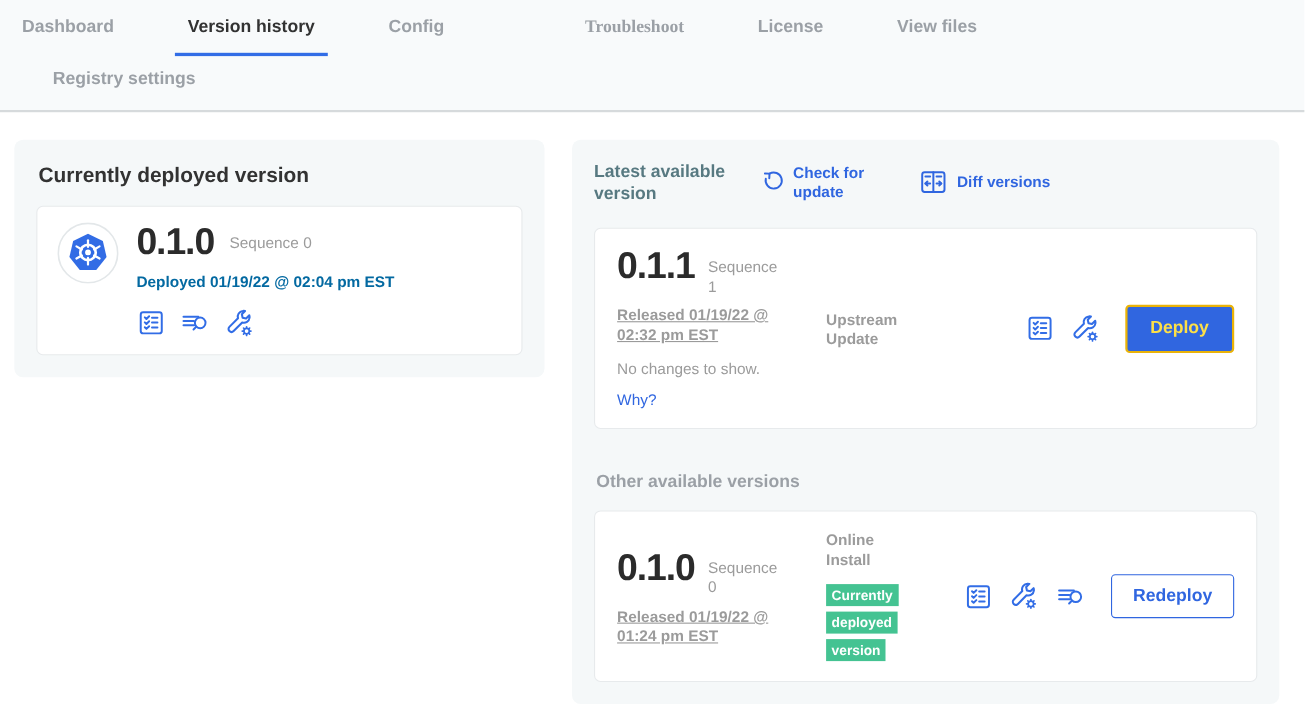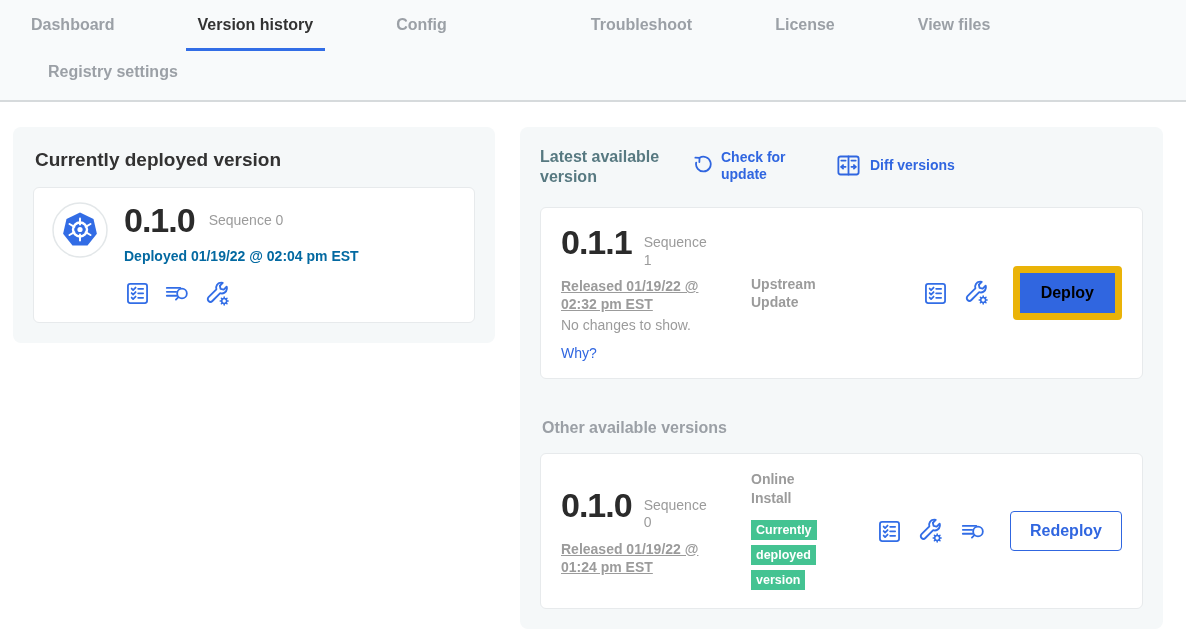--- a/index.html
+++ b/index.html
@@ -5,28 +5,28 @@
   * { box-sizing: border-box; margin: 0; padding: 0; }
   html, body {
     width: 1186px; height: 640px; overflow: hidden;
     background: #ffffff;
     font-family: "Liberation Sans", "DejaVu Sans", sans-serif;
     color: #323232;
   }
 
   
   .nav { background: #f8fafb; border-bottom: 2px solid #d6dadc; padding-top: 12px; }
-  .nav-row1 { display: flex; padding-left: 19px; gap: 16px; }
+  .nav-row1 { display: flex; padding-left: 8px; }
   .tab {
     font-size: 16px; font-weight: 600; color: #9ba0a6;
     padding: 4px 12px 14px 12px; cursor: pointer; white-space: nowrap;
     border-bottom: 3px solid transparent;
   }
   .tab + .tab { margin-left: 43px; }
-  .nav-row1 .tab:nth-child(4) { margin-left: 104px; }
+  .nav-row1 .tab:nth-child(4) { margin-left: 104px; font-family: Liberation Serif, serif; }
   .tab.active { color: #323232; border-bottom-color: #326de6; }
   .nav-row2 { padding: 8px 0 12px 36px; }
   .nav-row2 .tab { display: inline-block; padding-bottom: 4px; }
 
   
   .main { display: flex; align-items: flex-start; gap: 25px; padding: 25px 23px 0 13px; }
   .panel { background: #f5f8f9; border-radius: 8px; }
 
   
   .left-panel { width: 482px; padding: 20px; }
@@ -56,25 +56,25 @@
   .rp-link { display: flex; align-items: center; gap: 8px; color: #3066e0; font-size: 14px; font-weight: 700; line-height: 1.2; cursor: pointer; }
   .rp-link .lbl { max-width: 140px; }
   .rp-link .lbl.w75 { max-width: 78px; }
   .nowrap { white-space: nowrap; }
 
   .version-card { margin-top: 20px; padding: 16px 20px; }
   .vc-row { display: flex; align-items: center; }
   .vc-col1 { width: 188px; }
   .vc-col2 { width: 82px; margin-left: 2px; font-size: 14px; font-weight: 600; color: #9b9b9b; line-height: 1.3; }
   .vc-actions { margin-left: auto; display: flex; align-items: center; gap: 14px; }
-  .no-changes { font-size: 14px; color: #9b9b9b; margin-top: 4px; }
+  .no-changes { font-size: 14px; color: #9b9b9b; margin-top: 14px; }
   .why-link { display: inline-block; font-size: 14px; font-weight: 400; color: #3066e0; margin-top: 12px; cursor: pointer; }
 
   .btn { font-size: 16px; font-weight: 700; border-radius: 4px; cursor: pointer; font-family: inherit; }
-  .btn-primary { background: #3066e0; color: #000000; border: 7px solid #eab308; padding: 11px 21px; margin-left: 8px; }
+  .btn-primary { background: #3066e0; color: #fde047; border: 2px solid #eab308; padding: 11px 21px; margin-left: 8px; }
   .btn-outline { background: #fff; color: #3066e0; border: 1.5px solid #3066e0; padding: 10px 19px; margin-left: 8px; }
 
   .other-title { font-size: 16px; font-weight: 600; color: #9ba0a6; margin: 40px 0 16px 2px; }
 
   .badge-wrap { margin-top: 10px; width: 82px; line-height: 1.8; }
   .badge {
     display: inline; background: #44c392; color: #fff;
     font-size: 12.5px; font-weight: 700; padding: 3px 5px;
     -webkit-box-decoration-break: clone; box-decoration-break: clone;
   }

